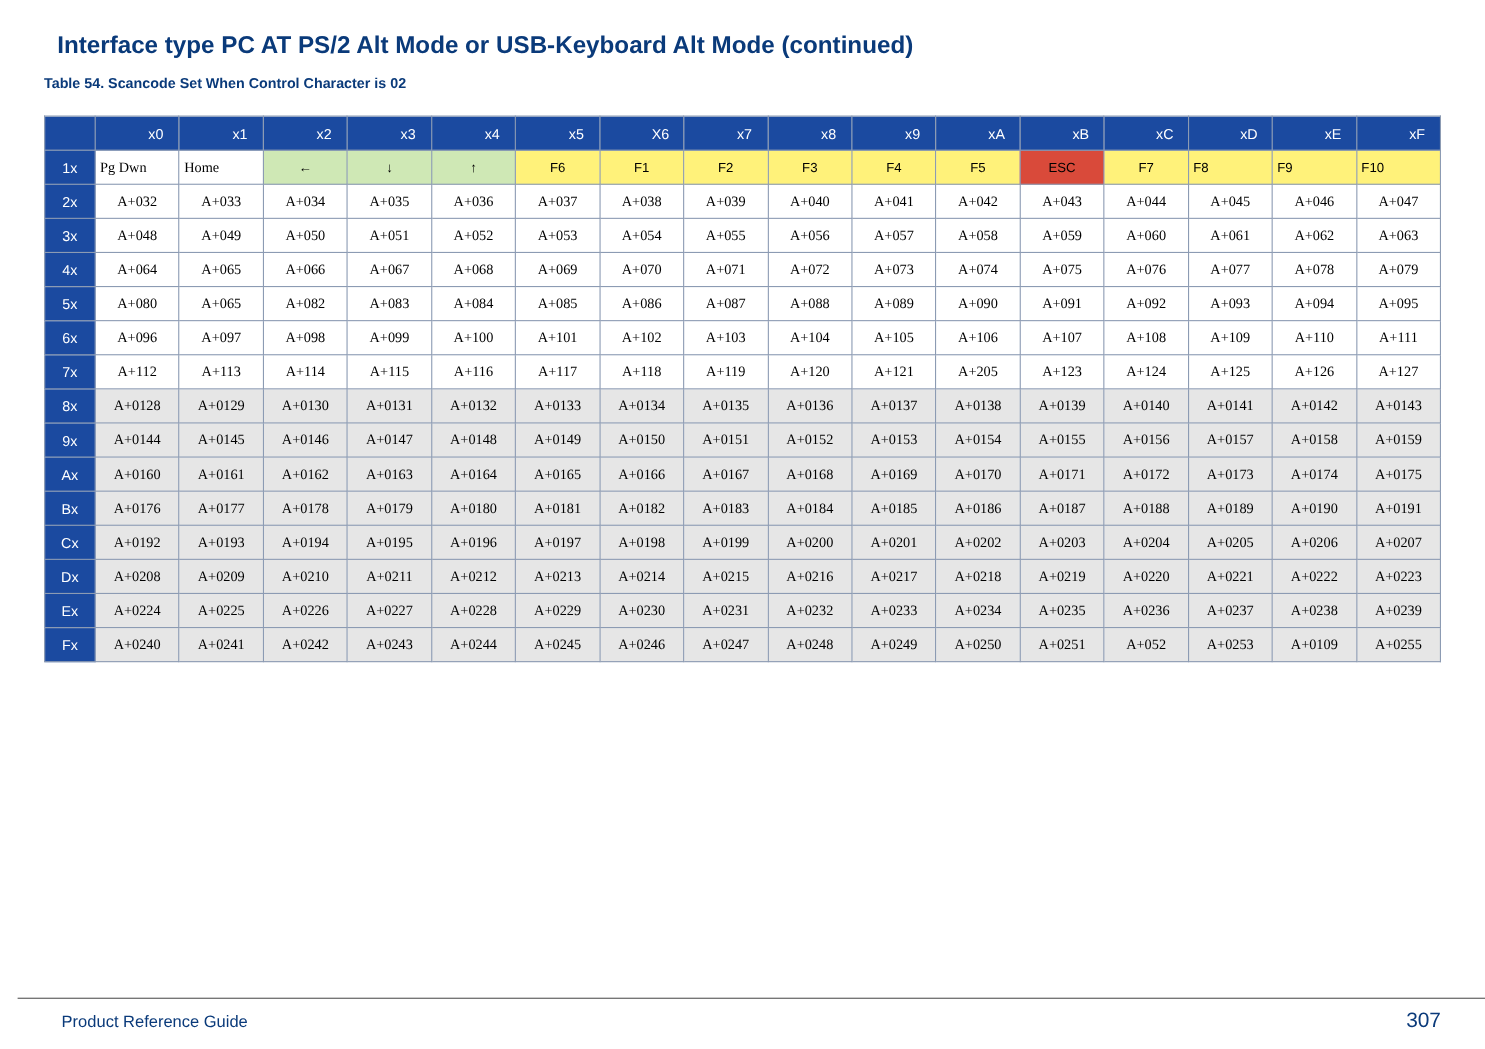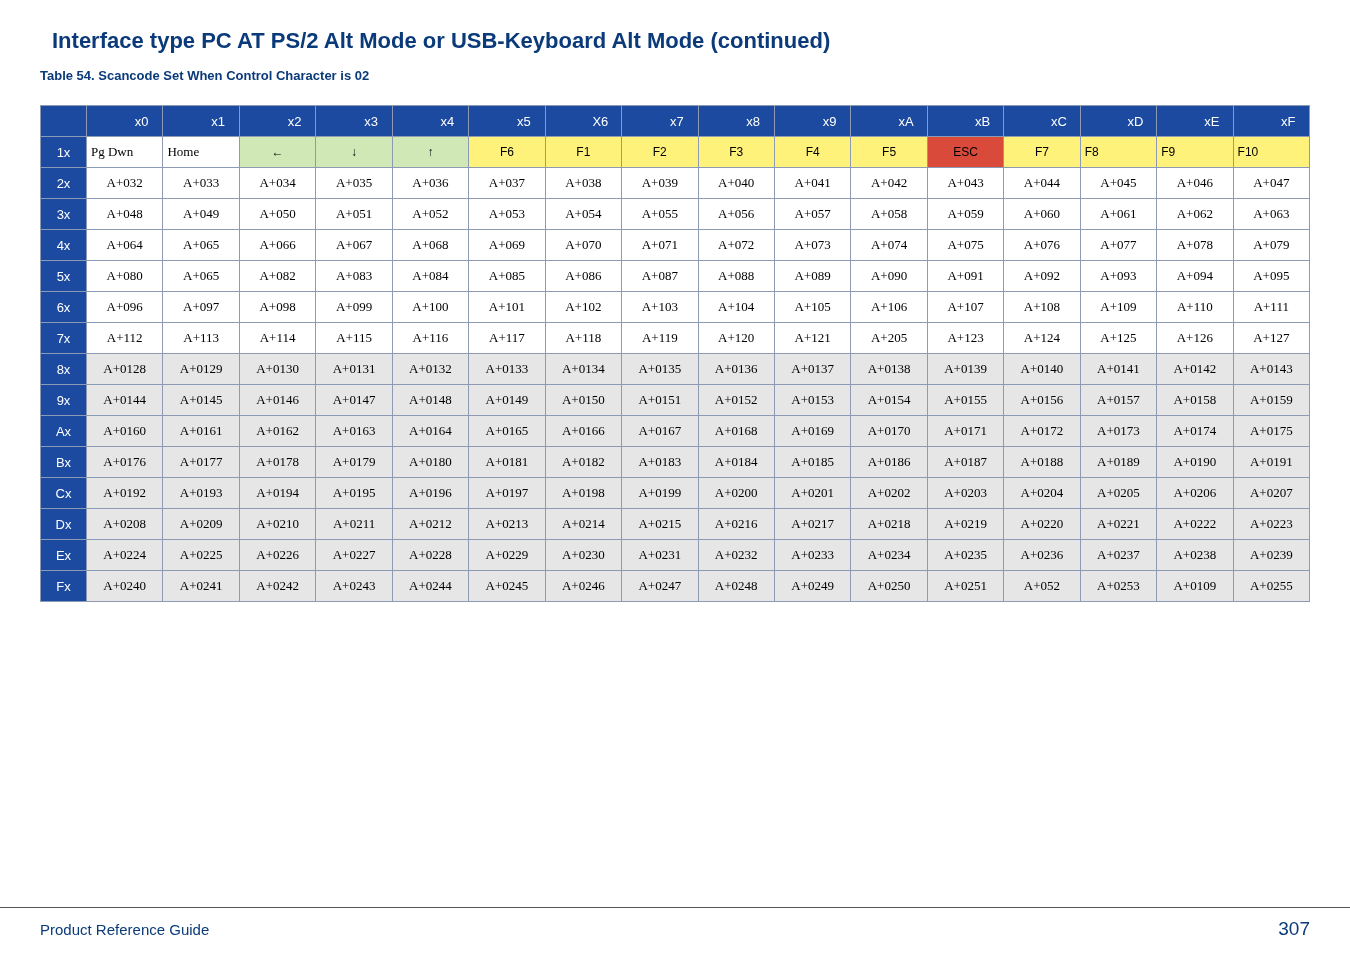--- a/index.html
+++ b/index.html
@@ -107,21 +107,21 @@
   }
   td.home {
     font-family: "Times New Roman", Times, serif;
     font-size: 13px;
     text-align: left !important;
     padding-left: 4px !important;
   }
   
   .footer {
     position: absolute;
-    left: 0; right: 0; bottom: 0;
+    left: 16px; right: 0; bottom: 0;
     border-top: 1px solid #555;
     padding: 10px 40px 14px 40px;
     display: flex;
     justify-content: space-between;
     align-items: center;
   }
   .footer .prod {
     color: #0a3a7a;
     font-size: 15px;
   }

